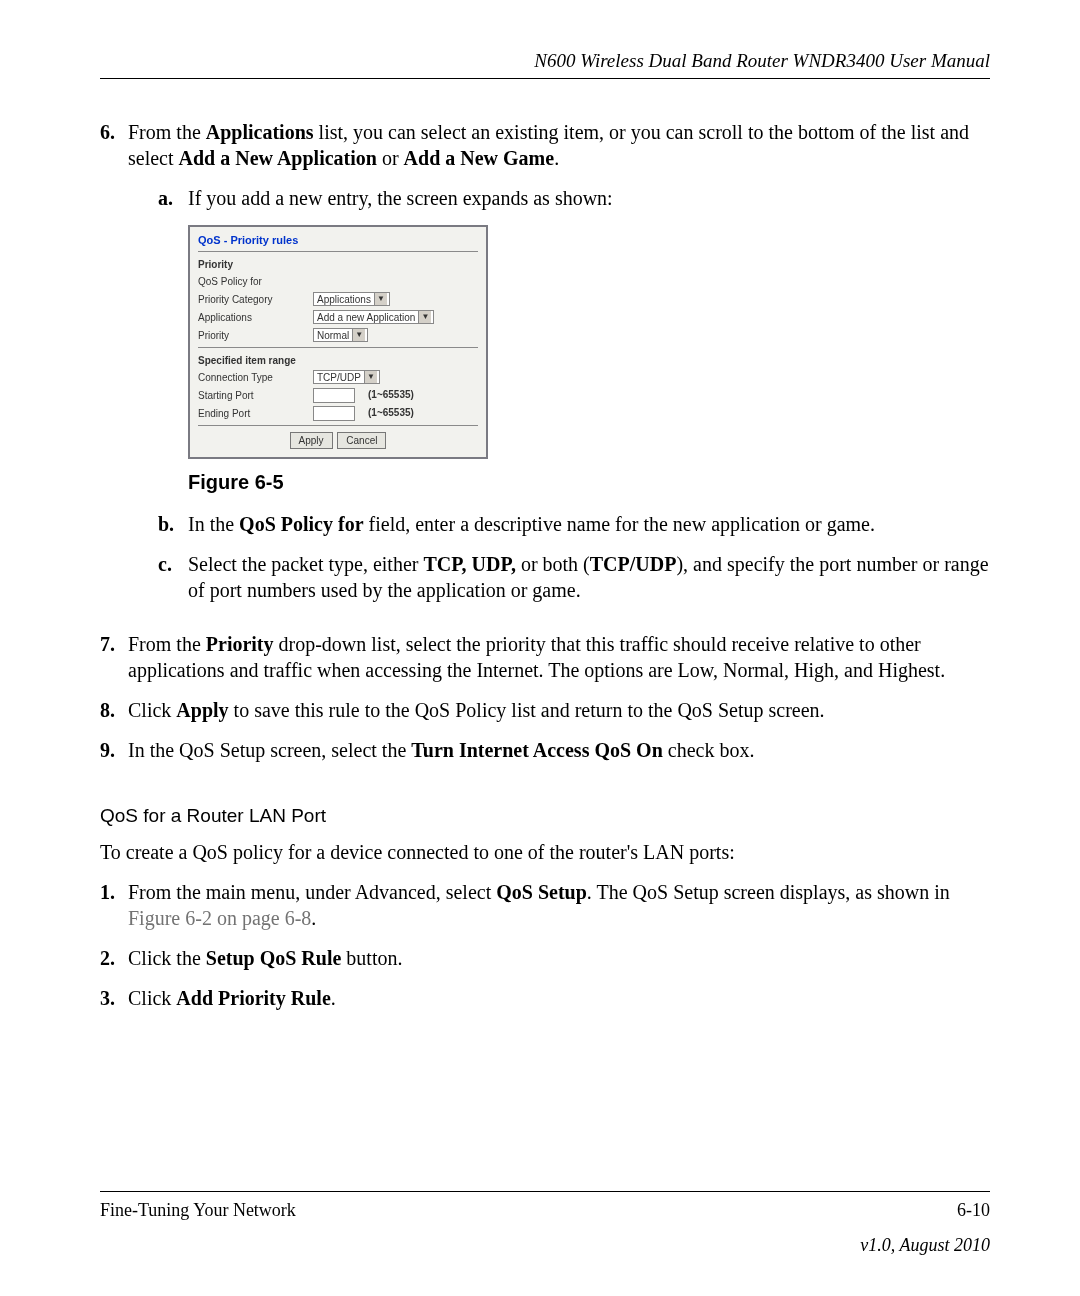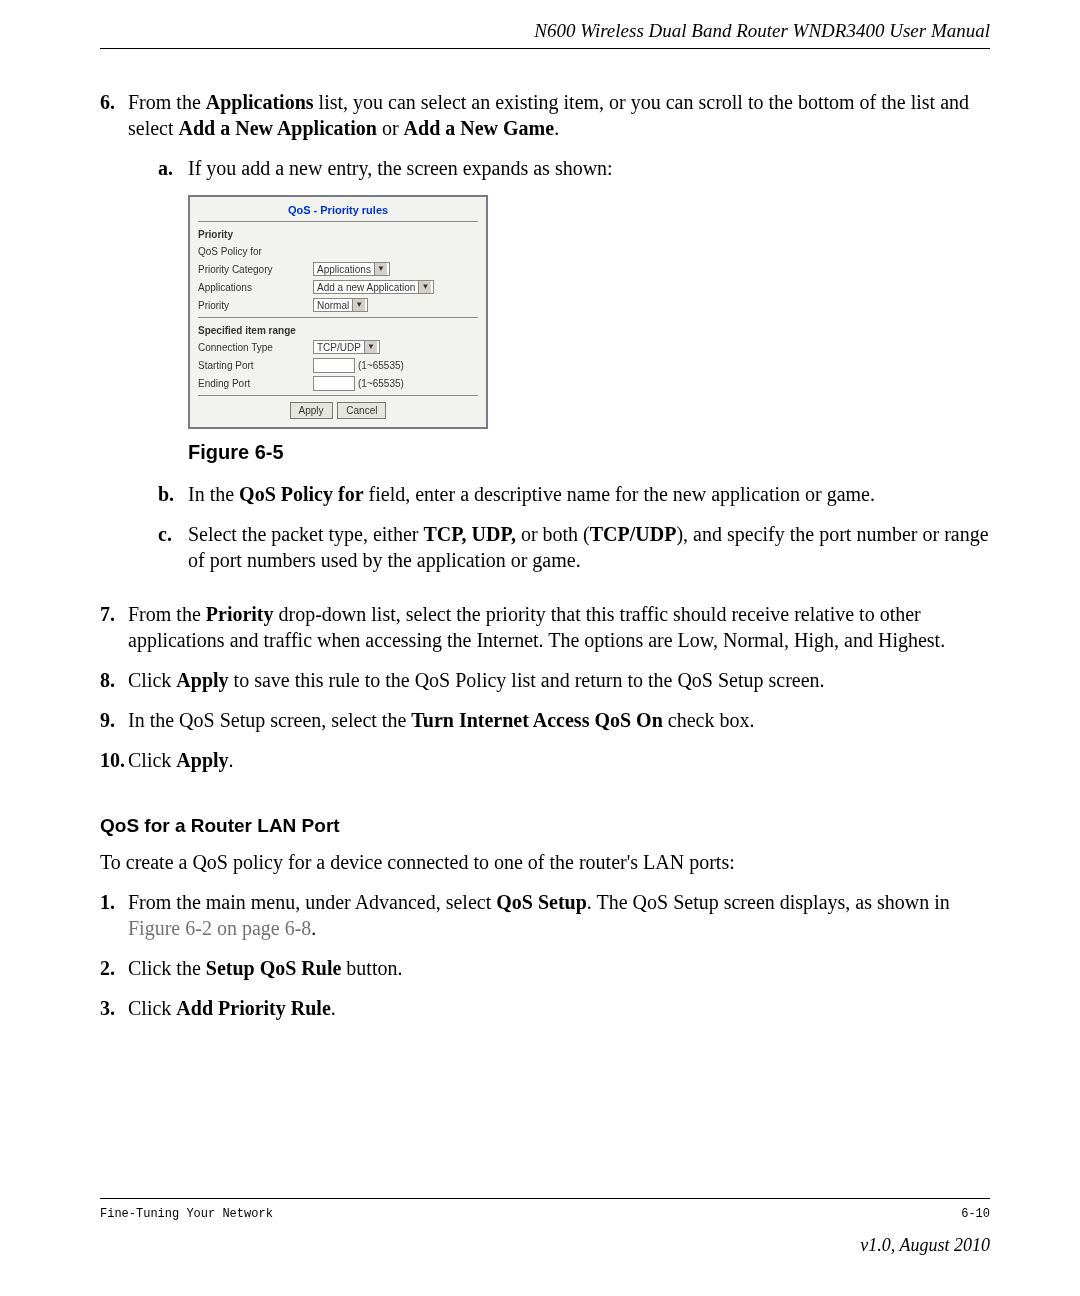--- a/index.html
+++ b/index.html
@@ -7,21 +7,21 @@
     padding: 0;
     font-family: "Times New Roman", Times, serif;
     background: #fff;
     color: #000;
     width: 1080px;
     height: 1296px;
     position: relative;
     box-sizing: border-box;
   }
   .page {
-    padding: 20px 90px 0 100px;
+    padding: 50px 90px 0 100px;
   }
   .header {
     text-align: right;
     font-style: italic;
     font-size: 19px;
     padding-bottom: 6px;
     border-bottom: 1.5px solid #000;
     margin-bottom: 40px;
   }
   .ol-outer {
@@ -52,21 +52,21 @@
     display: flex;
     margin-bottom: 14px;
   }
   .ol-inner .num {
     flex: 0 0 30px;
     font-weight: bold;
   }
   .bold { font-weight: bold; }
   .subheading {
     font-family: Arial, Helvetica, sans-serif;
-    font-weight: bold;
+    font-weight: normal;
     font-size: 19px;
     margin-top: 42px;
     margin-bottom: 12px;
   }
   .para {
     font-size: 20px;
     line-height: 1.3;
     margin-bottom: 14px;
   }
   .link { color: #737373; }
@@ -81,21 +81,20 @@
     font-family: Arial, Helvetica, sans-serif;
     font-size: 10px;
     color: #333;
     padding: 6px 8px 8px 8px;
   }
   .fig-title {
     color: #0033cc;
     font-weight: bold;
     font-size: 11px;
     margin-bottom: 4px;
-    text-align: center;
   }
   .fig-hr {
     border: none;
     border-top: 1px solid #8a8a8a;
     margin: 4px 0 6px 0;
   }
   .fig-section {
     font-weight: bold;
     margin-top: 2px;
     margin-bottom: 2px;
@@ -133,22 +132,23 @@
     height: 12px;
     display: inline-flex;
     align-items: center;
     justify-content: center;
     margin-left: 3px;
     font-size: 8px;
     line-height: 8px;
   }
   .fig-input-line {
     display: inline-flex;
-    align-items: center;
-    gap: 3px;
+    align-items: flex-start;
+    gap: 13px;
+    font-weight: bold;
   }
   .fig-input-box {
     border: 1px solid #888;
     background: #fff;
     width: 40px;
     height: 13px;
   }
   .fig-hint {
     font-size: 10px;
     color: #333;
@@ -179,22 +179,22 @@
     bottom: 40px;
   }
   .footer-rule {
     border: none;
     border-top: 1.5px solid #000;
     margin-bottom: 8px;
   }
   .footer-row {
     display: flex;
     justify-content: space-between;
-    font-family: Liberation Mono, monospace;
-    font-size: 12px;
+    font-family: Liberation Serif, serif;
+    font-size: 18px;
   }
   .footer-version {
     text-align: right;
     font-style: italic;
     font-size: 18px;
     font-family: "Times New Roman", Times, serif;
     margin-top: 14px;
   }
 </style>
 </head>
@@ -323,26 +323,20 @@
       <span class="body">
         <span>Click </span><span class="bold">Apply</span><span> to save this rule to the QoS Policy list and return to the QoS Setup screen.</span>
       </span>
     </li>
     <li>
       <span class="num">9.</span>
       <span class="body">
         <span>In the QoS Setup screen, select the </span><span class="bold">Turn Internet Access QoS On</span><span> check box.</span>
       </span>
     </li>
-    <li>
-      <span class="num">10.</span>
-      <span class="body">
-        <span>Click </span><span class="bold">Apply</span><span>.</span>
-      </span>
-    </li>
   </ol>
 
   <div class="subheading">QoS for a Router LAN Port</div>
   <div class="para">To create a QoS policy for a device connected to one of the router's LAN ports:</div>
 
   <ol class="ol-outer">
     <li>
       <span class="num">1.</span>
       <span class="body">
         <span>From the main menu, under Advanced, select </span><span class="bold">QoS Setup</span><span>. The QoS Setup screen displays, as shown in </span><span class="link">Figure 6-2 on page 6-8</span><span>.</span>

